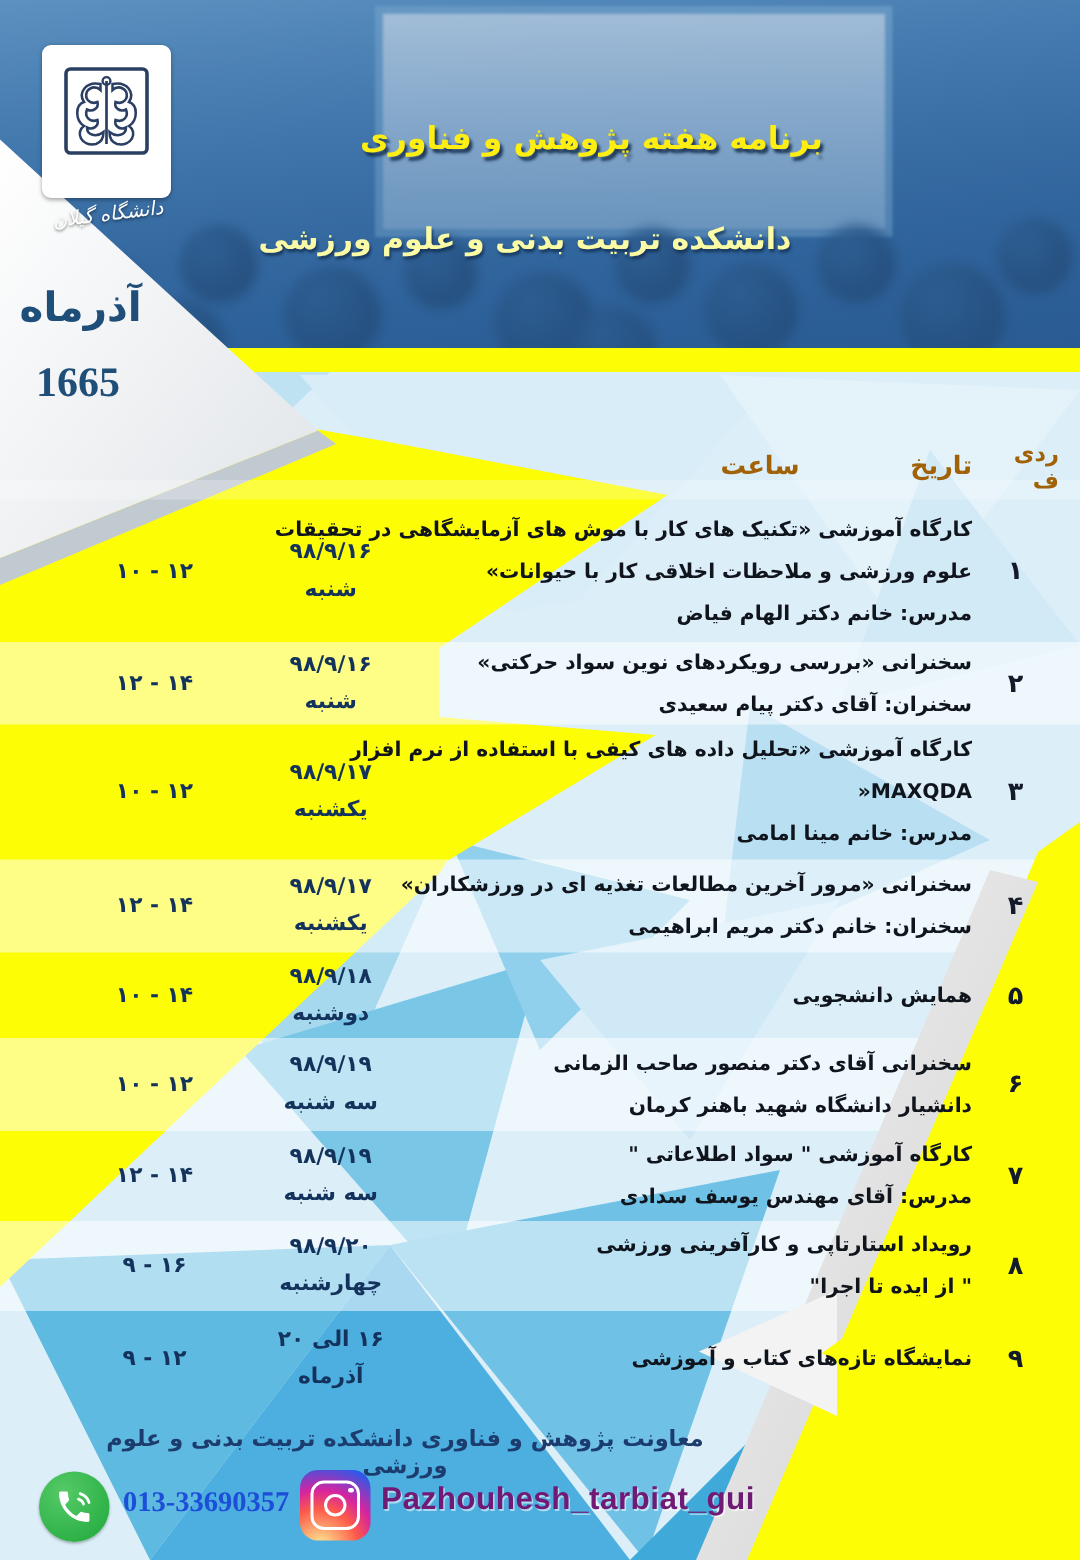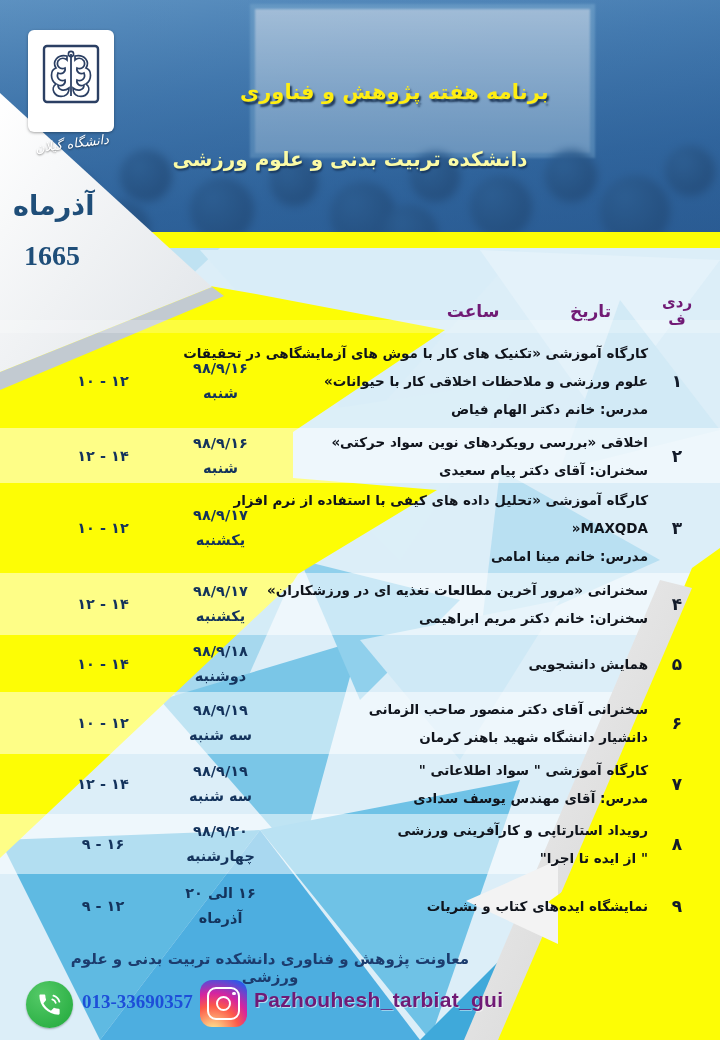--- a/index.html
+++ b/index.html
@@ -41,21 +41,21 @@
   .year{position:absolute;left:24px;top:240px;z-index:5;font-size:28px;font-weight:bold;
         color:#1f4e79;font-family:"Liberation Serif",serif;}
 
   
   .band{position:absolute;left:0;width:720px;background:rgba(255,255,255,.52);z-index:3;}
 
   
   .thead,.row{display:flex;align-items:center;direction:rtl;
               padding-right:14px;padding-left:43px;box-sizing:border-box;}
   .thead{position:absolute;left:0;top:288px;width:720px;height:45px;z-index:6;}
-  .th{font-size:17px;font-weight:bold;color:#701a75;text-align:center;}
+  .th{font-size:17px;font-weight:bold;color:#a16207;}
   .th.c-num{width:58px;font-size:15px;line-height:18px;white-space:pre-line;}
   .th.c-title{width:370px;}
   .th.c-date{width:115px;}
   .th.c-time{width:120px;}
 
   .rows{position:absolute;left:0;top:333px;width:720px;z-index:6;}
   .cell{box-sizing:border-box;}
   .cell.num{width:58px;text-align:center;font-size:17px;font-weight:bold;color:#131b2a;}
   .cell.title{width:370px;text-align:right;padding-left:6px;}
   .t-line{font-size:13.5px;font-weight:bold;color:#10141c;line-height:28px;white-space:nowrap;}
@@ -193,21 +193,21 @@
         </div>
         <div class="cell date">
           <div class="d-line">۹۸/۹/۱۶</div>
           <div class="d-line">شنبه</div>
         </div>
         <div class="cell time">۱۰ - ۱۲</div>
       </div>
       <div class="row" style="height: 55px;">
         <div class="cell num">۲</div>
         <div class="cell title">
-          <div class="t-line">اخلاقی «بررسی رویکردهای نوین سواد حرکتی»</div>
+          <div class="t-line">سخنرانی «بررسی رویکردهای نوین سواد حرکتی»</div>
           <div class="t-line">سخنران: آقای دکتر پیام سعیدی</div>
         </div>
         <div class="cell date">
           <div class="d-line">۹۸/۹/۱۶</div>
           <div class="d-line">شنبه</div>
         </div>
         <div class="cell time">۱۲ - ۱۴</div>
       </div>
       <div class="row" style="height: 90px;">
         <div class="cell num">۳</div>
@@ -277,21 +277,21 @@
         </div>
         <div class="cell date">
           <div class="d-line">۹۸/۹/۲۰</div>
           <div class="d-line">چهارشنبه</div>
         </div>
         <div class="cell time">۹ - ۱۶</div>
       </div>
       <div class="row" style="height: 64px;">
         <div class="cell num">۹</div>
         <div class="cell title">
-          <div class="t-line">نمایشگاه ایده‌های کتاب و نشریات</div>
+          <div class="t-line">نمایشگاه تازه‌های کتاب و آموزشی</div>
         </div>
         <div class="cell date">
           <div class="d-line">۱۶ الی ۲۰</div>
           <div class="d-line">آذرماه</div>
         </div>
         <div class="cell time">۹ - ۱۲</div>
       </div>
     </div>
 
   <div class="org-line">معاونت پژوهش و فناوری  دانشکده تربیت بدنی و علوم ورزشی</div>

